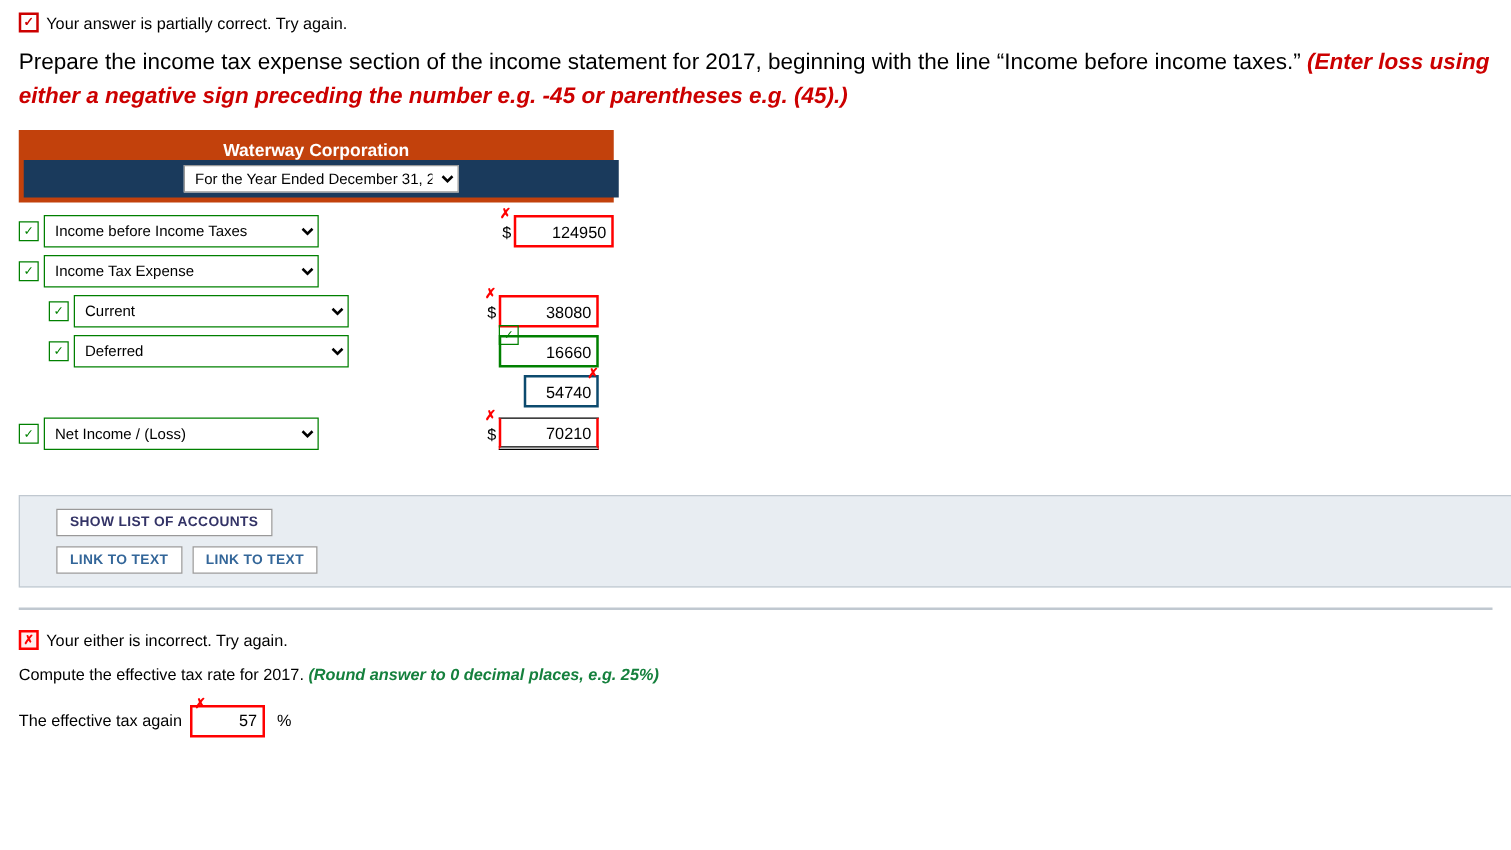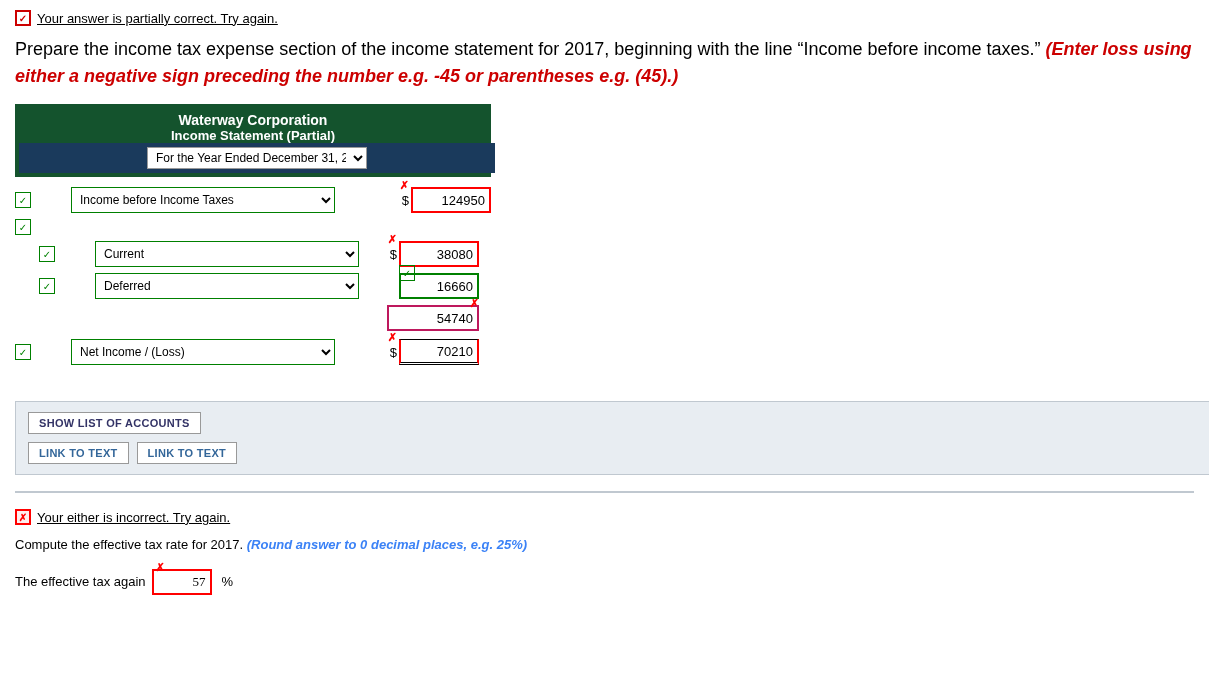--- a/index.html
+++ b/index.html
@@ -1,26 +1,26 @@
 <!DOCTYPE html>
 <html><head>
   <meta charset="utf-8">
   <style>
     * { box-sizing: border-box; margin: 0; padding: 0; }
     body { font-family: Arial, sans-serif; font-size: 13px; background: #fff; color: #000; padding: 10px 15px; }
 
     .status-bar { display: flex; align-items: center; gap: 6px; margin-bottom: 10px; }
     .status-icon-partial { width: 16px; height: 16px; border: 2px solid #c00; display: inline-flex; align-items: center; justify-content: center; color: #c00; font-size: 10px; font-weight: bold; }
-    .status-text { font-size: 13px; text-decoration: underline; }
+    .status-text { font-size: 13px; }
 
     .instruction { font-size: 18px; margin-bottom: 14px; line-height: 1.5; }
     .instruction-bold-red { color: #c00; font-weight: bold; font-style: italic; }
 
     .table-header {
-      background: #14532d;
+      background: #c2410c;
       color: #fff;
       text-align: center;
       padding: 8px 4px 4px;
       width: 476px;
     }
     .table-header .corp-name { font-weight: bold; font-size: 14px; }
     .table-header .stmt-name { font-weight: bold; font-size: 13px; }
 
     .date-row {
       display: flex;
@@ -59,27 +59,26 @@
       display: inline-flex;
       align-items: center;
       justify-content: center;
       color: green;
       font-size: 10px;
       margin-right: 4px;
       flex-shrink: 0;
     }
 
     .account-select {
-      width: 264px;
+      width: 220px;
       font-size: 12px;
       border: 1px solid green;
       padding: 3px 4px;
       background: white;
       height: 26px;
-      margin-left: 36px;
     }
 
     .indent { margin-left: 24px; }
 
     .dollar-sign {
       font-size: 13px;
       margin: 0 2px;
     }
 
     .amount-input {
@@ -94,32 +93,32 @@
 
     .subtotal-row {
       display: flex;
       align-items: center;
       justify-content: flex-end;
       margin-bottom: 6px;
       position: relative;
     }
 
     .subtotal-input {
-      width: 92px;
+      width: 60px;
       font-size: 13px;
       text-align: right;
       padding: 2px 4px;
       height: 26px;
-      border: 2px solid #be185d;
+      border: 2px solid #0c4a6e;
     }
 
     .bottom-area {
       background: #e8edf2;
       border: 1px solid #c0c8d0;
-      padding: 10px 12px;
+      padding: 10px 29px;
       margin-top: 20px;
       width: 1195px;
     }
 
     .show-list-btn {
       background: #fff;
       border: 1px solid #999;
       padding: 4px 10px;
       font-size: 11px;
       font-weight: bold;
@@ -152,51 +151,49 @@
     .status-bar2 { display: flex; align-items: center; gap: 6px; margin-bottom: 10px; }
     .status-icon-wrong {
       width: 16px; height: 16px;
       border: 2px solid red;
       display: inline-flex; align-items: center; justify-content: center;
       color: red; font-size: 10px; font-weight: bold;
       background: #fee;
     }
 
     .instruction2 { font-size: 13px; margin-bottom: 14px; line-height: 1.5; }
-    .round-note { color: #3b82f6; font-weight: bold; font-style: italic; }
+    .round-note { color: #15803d; font-weight: bold; font-style: italic; }
 
     .effective-row { display: flex; align-items: center; gap: 6px; margin-top: 8px; }
     .eff-label { font-size: 13px; }
     .eff-x { color: red; font-size: 11px; font-weight: bold; margin-left: 2px; }
     .eff-input {
       width: 60px;
       font-size: 13px;
       text-align: right;
       padding: 2px 4px;
       height: 26px;
       border: 2px solid red;
-      font-family: Liberation Serif, serif;
     }
     .pct { font-size: 13px; margin-left: 4px; }
   </style>
 </head>
 <body>
 
 <div class="status-bar">
   <span class="status-icon-partial">✓</span>
   <span class="status-text">Your answer is partially correct.  Try again.</span>
 </div>
 
 <div class="instruction">
   <span>Prepare the income tax expense section of the income statement for 2017, beginning with the line “Income before income taxes.” </span><span class="instruction-bold-red">(Enter loss using either a negative sign preceding the number e.g. -45 or parentheses e.g. (45).)</span>
 </div>
 
 <div class="table-header">
   <div class="corp-name">Waterway Corporation</div>
-  <div class="stmt-name">Income Statement (Partial)</div>
   <div class="date-row">
     <select class="date-select">
       <option>For the Year Ended December 31, 2017</option>
     </select>
   </div>
 </div>
 
 <div class="form-area">
 
   <div class="row-line" style="justify-content: space-between; align-items:center;">
@@ -208,20 +205,23 @@
     </div>
     <div style="display:flex; align-items:center; position:relative;">
       <span style="position:absolute; top:-8px; left:0; color:red; font-size:11px; font-weight:bold;">✗</span>
       <span class="dollar-sign">$</span>
       <input class="amount-input red-border" type="text" value="124950" style="">
     </div>
   </div>
 
   <div class="row-line">
     <span class="check-icon">✓</span>
+    <select class="account-select">
+      <option>Income Tax Expense</option>
+    </select>
   </div>
 
   <div class="row-line indent" style="justify-content:space-between; align-items:center; width:440px;">
     <div style="display:flex; align-items:center;">
       <span class="check-icon">✓</span>
       <select class="account-select">
         <option>Current</option>
       </select>
     </div>
     <div style="display:flex; align-items:center; position:relative;">

